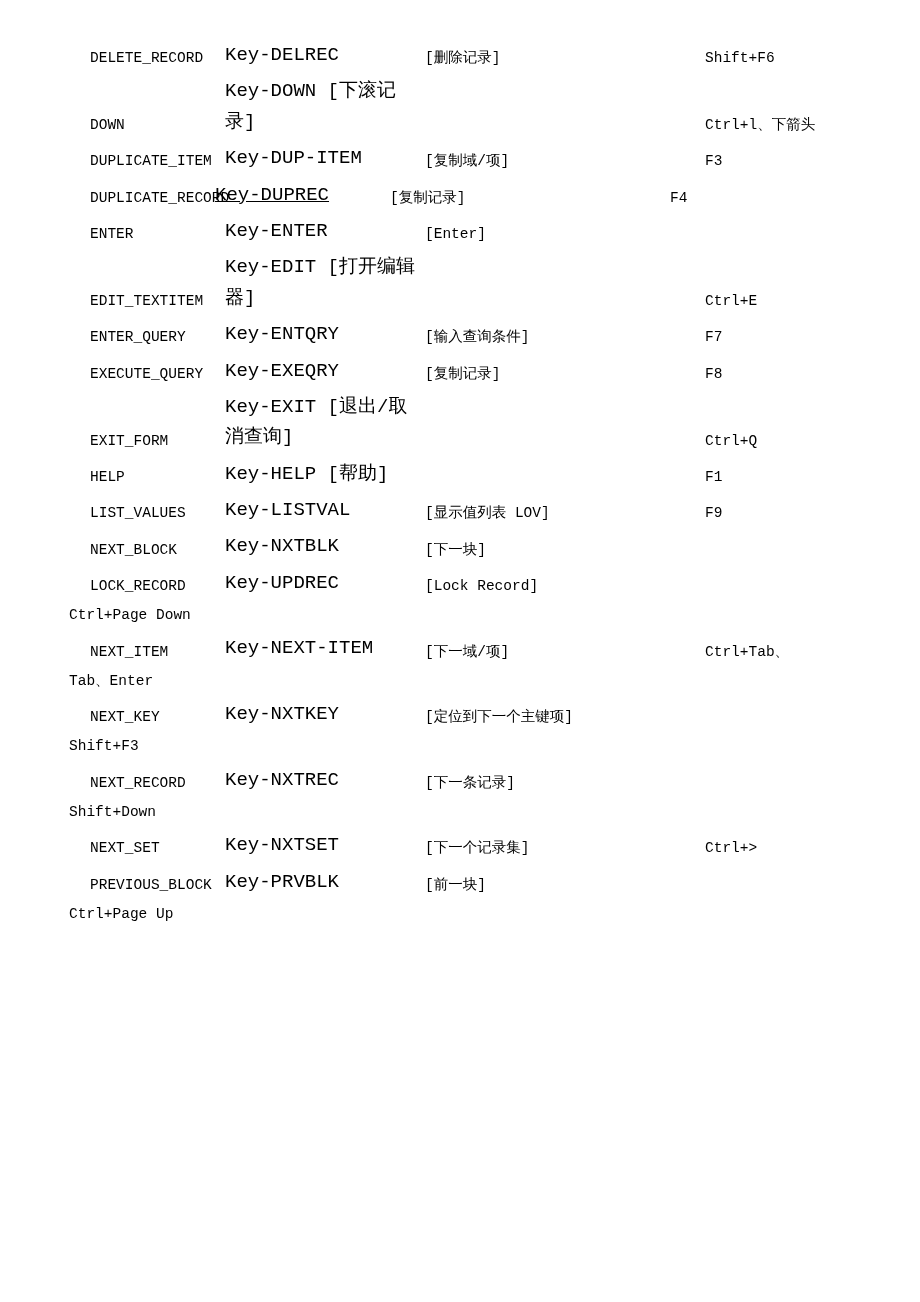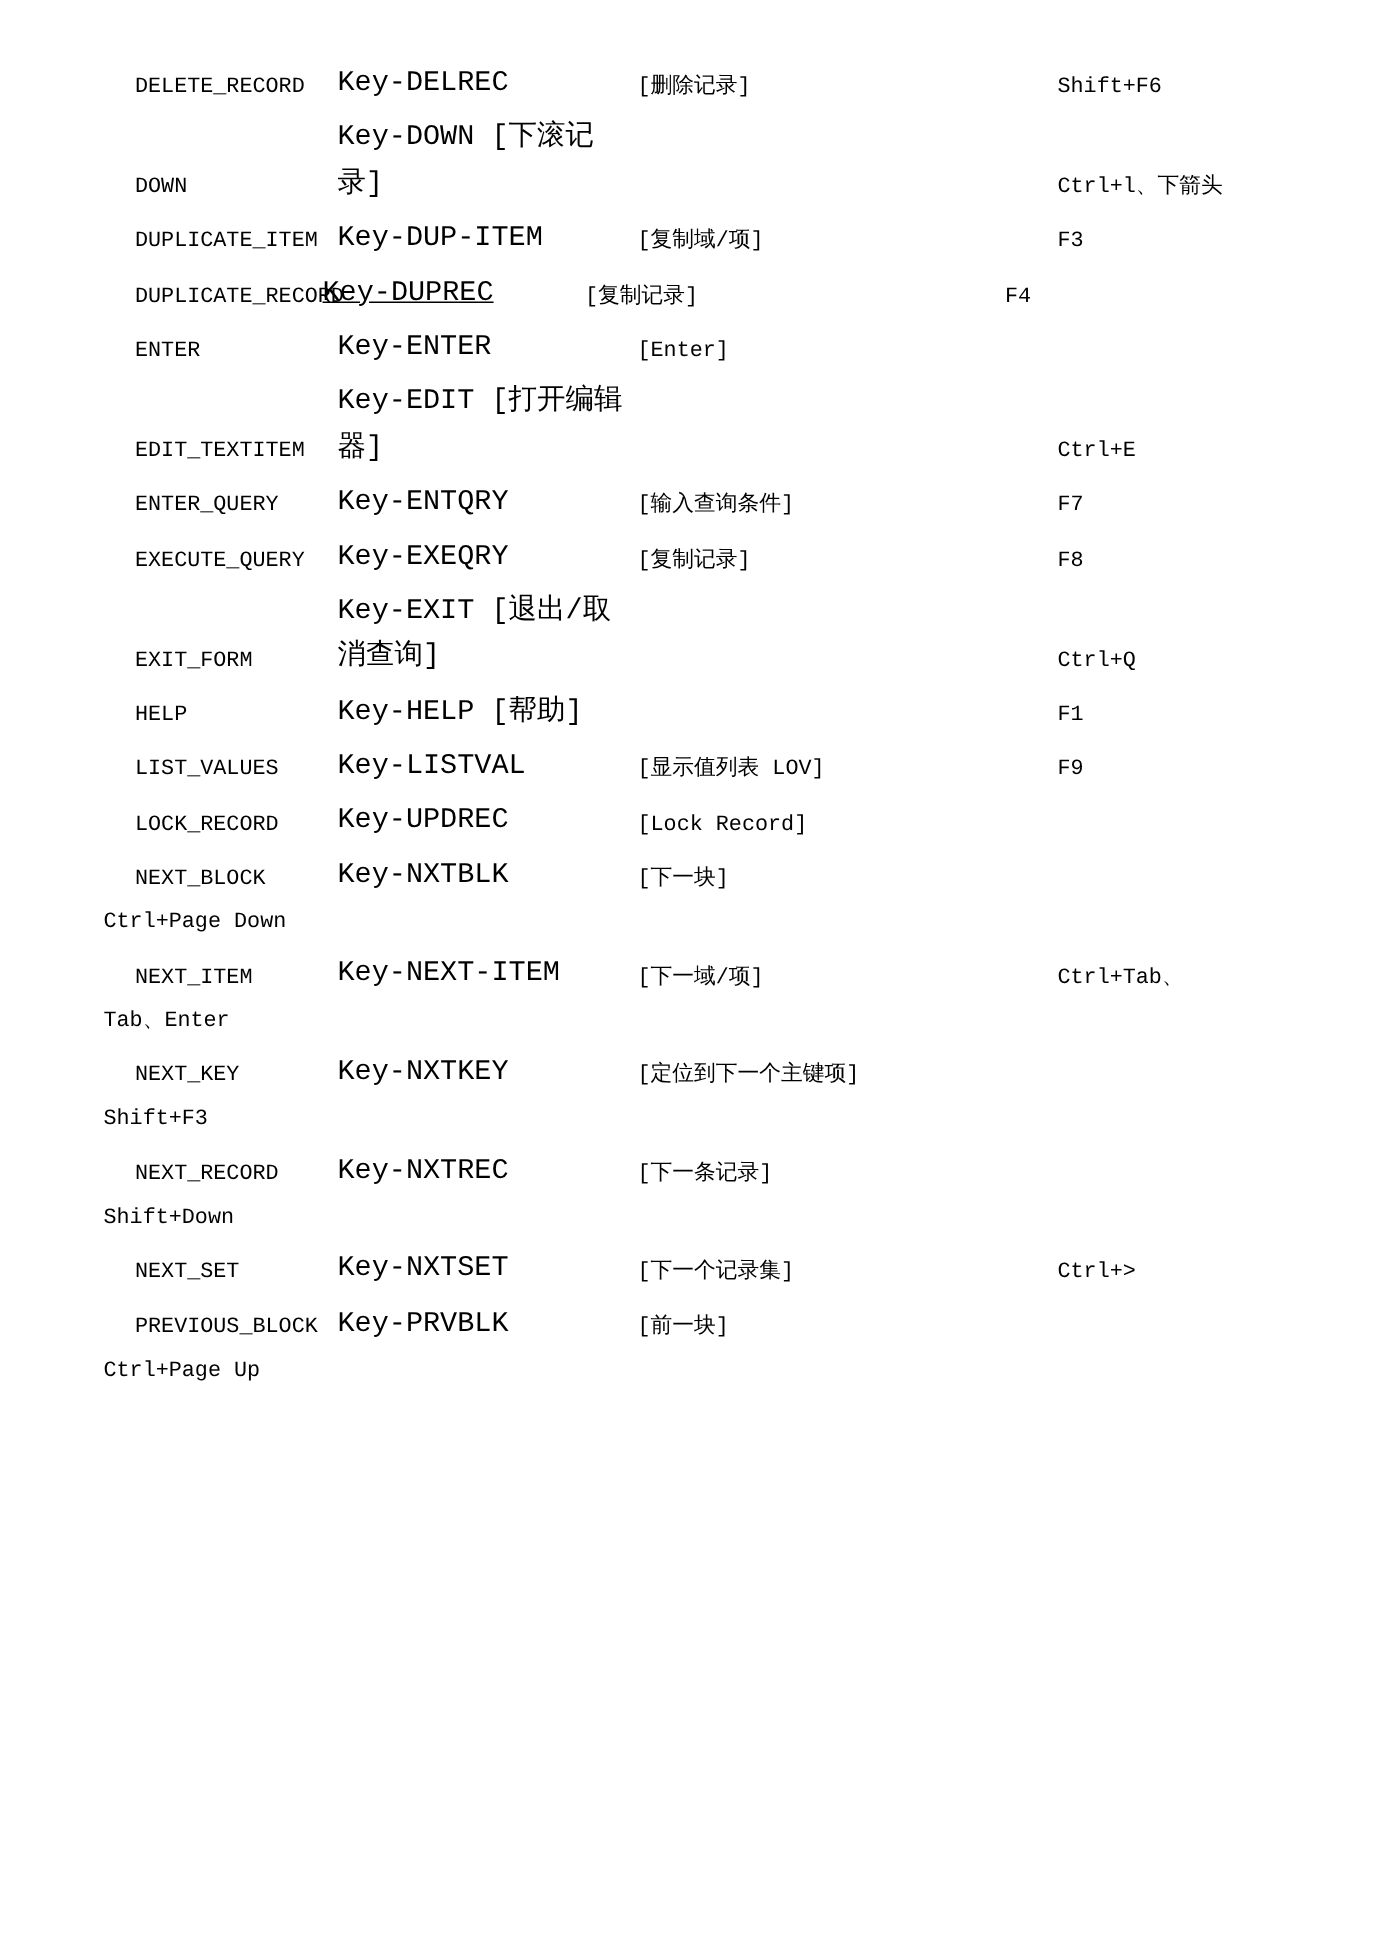--- a/index.html
+++ b/index.html
@@ -119,29 +119,29 @@
       <span class="col-desc"></span>
       <span class="col-shortcut">F1</span>
     </div>
     <div class="row">
       <span class="col-name">LIST_VALUES</span>
       <span class="col-key">Key-LISTVAL</span>
       <span class="col-desc">[显示值列表 LOV]</span>
       <span class="col-shortcut">F9</span>
     </div>
     <div class="row">
+      <span class="col-name">NEXT_BLOCK</span>
+      <span class="col-key">Key-NXTBLK</span>
+      <span class="col-desc">[下一块]</span>
+      <span class="col-shortcut"></span>
+    </div>
+    <div class="row">
       <span class="col-name">LOCK_RECORD</span>
       <span class="col-key">Key-UPDREC</span>
       <span class="col-desc">[Lock Record]</span>
-      <span class="col-shortcut"></span>
-    </div>
-    <div class="row">
-      <span class="col-name">NEXT_BLOCK</span>
-      <span class="col-key">Key-NXTBLK</span>
-      <span class="col-desc">[下一块]</span>
       <span class="col-shortcut"></span>
     </div>
     <div class="continuation">Ctrl+Page Down</div>
     <div class="row">
       <span class="col-name">NEXT_ITEM</span>
       <span class="col-key">Key-NEXT-ITEM</span>
       <span class="col-desc">[下一域/项]</span>
       <span class="col-shortcut">Ctrl+Tab、</span>
     </div>
     <div class="continuation">Tab、Enter</div>

